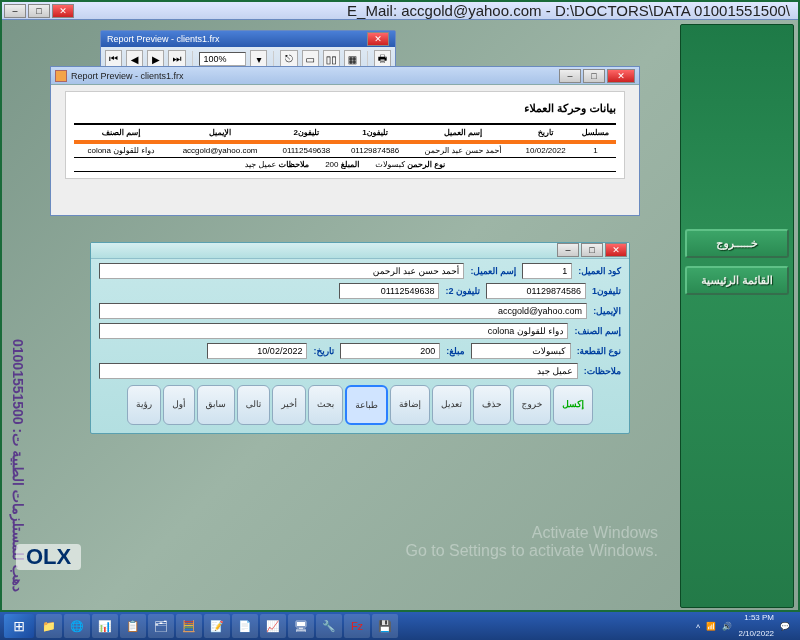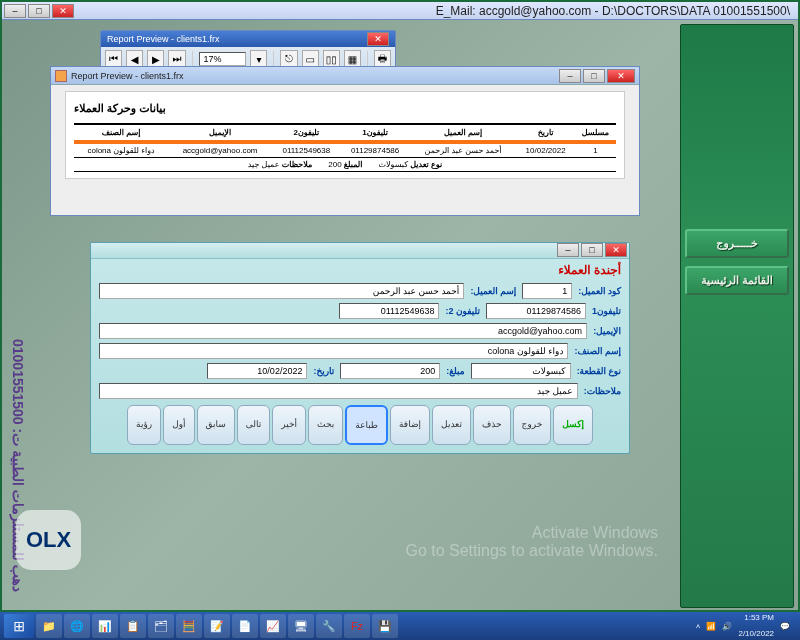--- a/index.html
+++ b/index.html
@@ -1,33 +1,33 @@
 <!DOCTYPE html>
 <html><head>
 <meta charset="utf-8">
 <style>
 * { box-sizing: border-box; margin: 0; padding: 0; }
 body { width: 800px; height: 640px; font-family: Tahoma, Arial, sans-serif; font-size: 10px; overflow: hidden; position: relative; background: #8fa89a; }
 .desktop { width: 100%; height: 100%; position: relative; background: linear-gradient(135deg, #7a9688 0%, #8fa89a 30%, #a5bfb0 60%, #8fa89a 100%); }
 .main-frame { position: absolute; top: 0; left: 0; right: 0; bottom: 28px; border: 2px solid #1a6b3a; background: linear-gradient(135deg, #7a9688, #9db5a6, #8aa394); }
 .titlebar { height: 18px; background: linear-gradient(180deg, #dfe8ff, #c5d3f0); display: flex; align-items: center; padding: 0 2px; border-bottom: 1px solid #6a8abf; }
-.title-text { flex: 1; font-size: 12px; color: #222; text-align: right; padding-right: 6px; direction: rtl; padding-left: 44px; }
+.title-text { flex: 1; font-size: 15px; color: #222; text-align: right; padding-right: 6px; direction: rtl; padding-left: 44px; }
 .win-btns { display: flex; gap: 2px; }
 .win-btn { width: 22px; height: 14px; border: 1px solid #888; font-size: 9px; display: flex; align-items: center; justify-content: center; cursor: pointer; }
 .win-min { background: linear-gradient(#eee,#ccc); }
 .win-max { background: linear-gradient(#eee,#ccc); }
 .win-close { background: linear-gradient(#f66,#c22); color: #fff; }
 
 .right-panel { position: absolute; right: 4px; top: 22px; width: 114px; bottom: 2px; background: linear-gradient(180deg, #1e7a47 0%, #2d8f56 40%, #237a48 100%); border: 1px solid #0c4a25; border-radius: 2px; padding: 4px; }
 .side-btn { width: 100%; padding: 6px 4px; margin-bottom: 8px; background: linear-gradient(180deg, #3ca568, #2a8a52); border: 2px outset #5fc187; color: #e8f0e8; font-weight: bold; font-size: 11px; text-align: center; cursor: pointer; direction: rtl; border-radius: 3px; text-shadow: 1px 1px 1px #0a3a1a; }
 .side-btn.alt { margin-top: 200px; }
 
 .vertical-text { position: absolute; left: 8px; top: 30px; writing-mode: vertical-rl; text-orientation: mixed; color: #5a3a8a; font-size: 14px; font-weight: bold; direction: rtl; height: 560px; }
 
-.olx-logo { position: absolute; left: 14px; bottom: 40px; font-size: 22px; font-weight: bold; color: #002f6c; background: rgba(255,255,255,0.6); padding: 17px 10px; border-radius: 15px; }
+.olx-logo { position: absolute; left: 14px; bottom: 40px; font-size: 22px; font-weight: bold; color: #002f6c; background: rgba(255,255,255,0.6); padding: 0 10px; border-radius: 4px; }
 
 .form-window { position: absolute; left: 88px; top: 240px; width: 540px; background: linear-gradient(180deg, #c6e8ea, #b3dfe1); border: 1px solid #5aa0b0; border-radius: 2px; padding: 4px 8px 8px 8px; direction: rtl; }
 .form-window .win-header { height: 16px; margin: -4px -8px 4px -8px; background: linear-gradient(180deg, #d5eef0, #b3dfe1); display: flex; justify-content: flex-start; padding: 0 2px; border-bottom: 1px solid #8fbfca; direction: ltr; }
 .form-window .win-header .win-btns { margin-left: auto; }
 .form-title { color: #c00; font-weight: bold; font-size: 12px; text-align: right; margin: 2px 0 6px 0; direction: rtl; }
 .form-row { display: flex; gap: 6px; margin-bottom: 4px; align-items: center; direction: rtl; }
 .form-label { color: #0040a0; font-weight: bold; font-size: 9px; white-space: nowrap; }
 .form-input { background: #fff; border: 1px inset #aaa; padding: 2px 4px; font-size: 9px; min-height: 16px; flex: 1; }
 .form-input.sm { flex: 0 0 auto; width: 50px; }
 .form-input.md { flex: 0 0 auto; width: 100px; }
@@ -41,21 +41,21 @@
 .toolbar-row { display: flex; align-items: center; padding: 3px 4px; gap: 4px; }
 .tb-btn { width: 18px; height: 18px; border: 1px solid #aaa; background: #f4f4f4; display: flex; align-items: center; justify-content: center; font-size: 10px; cursor: pointer; }
 .tb-sep { width: 1px; height: 16px; background: #ccc; margin: 0 2px; }
 .tb-zoom { border: 1px inset #aaa; background: #fff; padding: 1px 4px; font-size: 9px; width: 50px; }
 
 .report-window { position: absolute; left: 48px; top: 64px; width: 590px; height: 150px; background: #fff; border: 1px solid #6a8abf; }
 .report-window .rw-title { height: 18px; background: linear-gradient(180deg, #c5d9f5, #a8c3e8); color: #222; font-size: 9px; padding: 0 4px; display: flex; align-items: center; justify-content: space-between; border-bottom: 1px solid #8aa; }
 .rw-title .win-btns .win-close { width: 28px; }
 .report-body { background: #eee; padding: 6px; height: calc(100% - 18px); overflow: auto; }
 .report-page { background: #fff; border: 1px solid #ccc; margin: 0 auto; padding: 6px 8px; width: 560px; direction: rtl; }
-.report-heading { text-align: left; font-size: 11px; font-weight: bold; margin: 4px 0 8px 0; }
+.report-heading { text-align: right; font-size: 11px; font-weight: bold; margin: 4px 0 8px 0; }
 .report-table { width: 100%; border-collapse: collapse; font-size: 8px; }
 .report-table th { border-top: 2px solid #000; border-bottom: 4px solid #f97316; padding: 3px 2px; font-weight: bold; text-align: center; }
 .report-table td { padding: 2px; border-bottom: 1px solid #000; text-align: center; }
 .report-sub { font-size: 8px; padding: 2px 4px; border-bottom: 1px solid #000; display: flex; gap: 16px; justify-content: center; }
 
 .taskbar { position: absolute; bottom: 0; left: 0; right: 0; height: 28px; background: linear-gradient(180deg, #2a5db4, #1a3f7f); display: flex; align-items: center; padding: 0 4px; }
 .start-btn { width: 30px; height: 24px; background: linear-gradient(135deg, #3a7fd6, #1a4a9f); border-radius: 2px; display: flex; align-items: center; justify-content: center; color: #fff; font-size: 14px; cursor: pointer; }
 .task-item { width: 26px; height: 24px; margin-left: 2px; background: rgba(255,255,255,0.15); border-radius: 2px; display: flex; align-items: center; justify-content: center; color: #fff; font-size: 11px; cursor: pointer; }
 .tray { margin-left: auto; display: flex; align-items: center; gap: 6px; color: #e8f0ff; font-size: 8px; padding-right: 6px; }
 .tray-col { display: flex; flex-direction: column; text-align: right; line-height: 1; gap: 8px; }
@@ -85,21 +85,20 @@
     <div class="vertical-text">دهب للمستلزمات الطبية ت: 01001551500</div>
 
     <div class="form-window">
       <div class="win-header">
         <div class="win-btns">
           <div class="win-btn win-min">–</div>
           <div class="win-btn win-max">□</div>
           <div class="win-btn win-close">✕</div>
         </div>
       </div>
-      <div class="form-title">أجندة العملاء</div>
 
       <div class="form-row">
         <span class="form-label">كود العميل:</span>
         <span class="form-input sm">1</span>
         <span class="form-label">إسم العميل:</span>
         <span class="form-input">أحمد حسن عبد الرحمن</span>
       </div>
 
       <div class="form-row">
         <span class="form-label">تليفون1</span>
@@ -154,21 +153,21 @@
         <div class="win-btns">
           <div class="win-btn win-close" style="background:linear-gradient(#f66,#c22);color:#fff">✕</div>
         </div>
       </div>
       <div class="toolbar-row">
         <div class="tb-btn">⏮</div>
         <div class="tb-btn">◀</div>
         <div class="tb-btn">▶</div>
         <div class="tb-btn">⏭</div>
         <div class="tb-sep"></div>
-        <div class="tb-zoom">17%</div>
+        <div class="tb-zoom">100%</div>
         <div class="tb-btn">▾</div>
         <div class="tb-sep"></div>
         <div class="tb-btn">⎋</div>
         <div class="tb-btn">▭</div>
         <div class="tb-btn">▯▯</div>
         <div class="tb-btn">▦</div>
         <div class="tb-sep"></div>
         <div class="tb-btn">🖶</div>
       </div>
     </div>
@@ -206,21 +205,21 @@
                 <td>10/02/2022</td>
                 <td>أحمد حسن عبد الرحمن</td>
                 <td>01129874586</td>
                 <td>01112549638</td>
                 <td>accgold@yahoo.com</td>
                 <td>دواء للقولون colona</td>
               </tr>
             </tbody>
           </table>
           <div class="report-sub">
-            <span><b>نوع تعديل</b> <span>كبسولات</span></span>
+            <span><b>نوع الرحمن</b> <span>كبسولات</span></span>
             <span><b>المبلغ</b> <span>200</span></span>
             <span><b>ملاحظات</b> <span>عميل جيد</span></span>
           </div>
         </div>
       </div>
     </div>
 
     <div class="watermark">
       <div>Activate Windows</div>
       <div>Go to Settings to activate Windows.</div>

